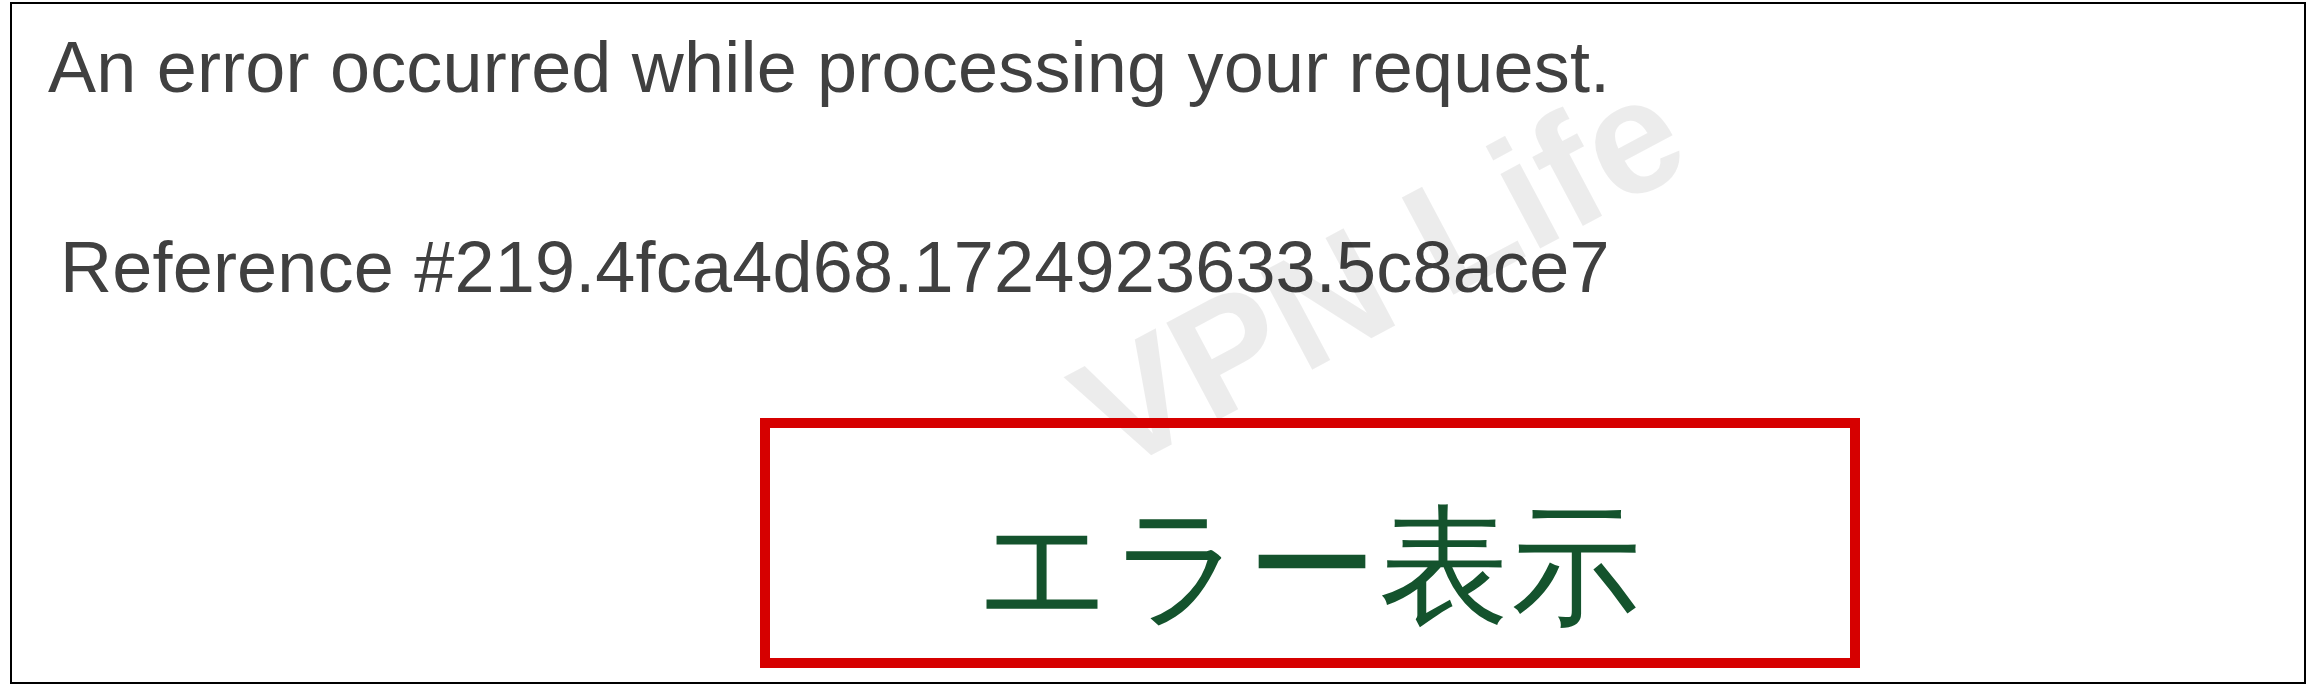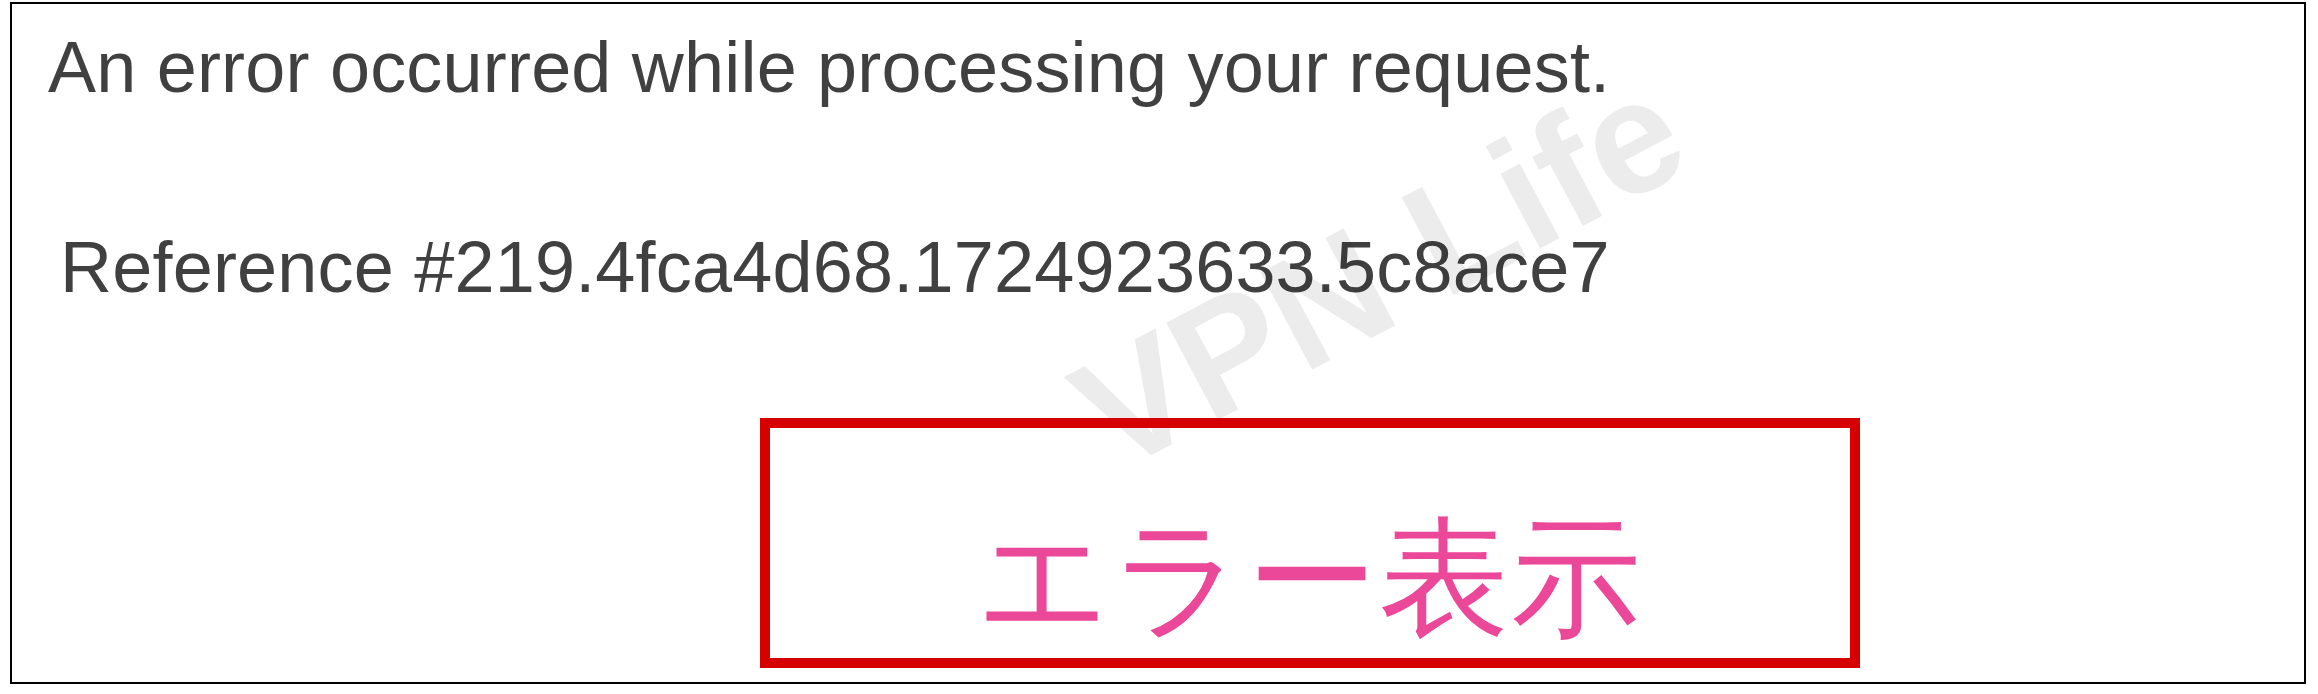--- a/index.html
+++ b/index.html
@@ -50,26 +50,26 @@
     top: 418px;
     width: 1100px;
     height: 250px;
     border: 10px solid #d60000;
     box-sizing: border-box;
     background: transparent;
   }
   .annotation-label {
     position: absolute;
     left: 760px;
-    top: 492px;
+    top: 480px;
     width: 1100px;
     text-align: center;
     font-size: 130px;
     font-weight: 500;
-    color: #ec4899;
+    color: #14532d;
     font-family: "Meiryo", "Hiragino Sans", sans-serif;
     letter-spacing: 2px;
   }
 </style>
 </head>
 <body>
 
 <div class="frame">
   <div class="error-text line1">An error occurred while processing your request.</div>
   <div class="error-text line2">Reference #219.4fca4d68.1724923633.5c8ace7</div>

